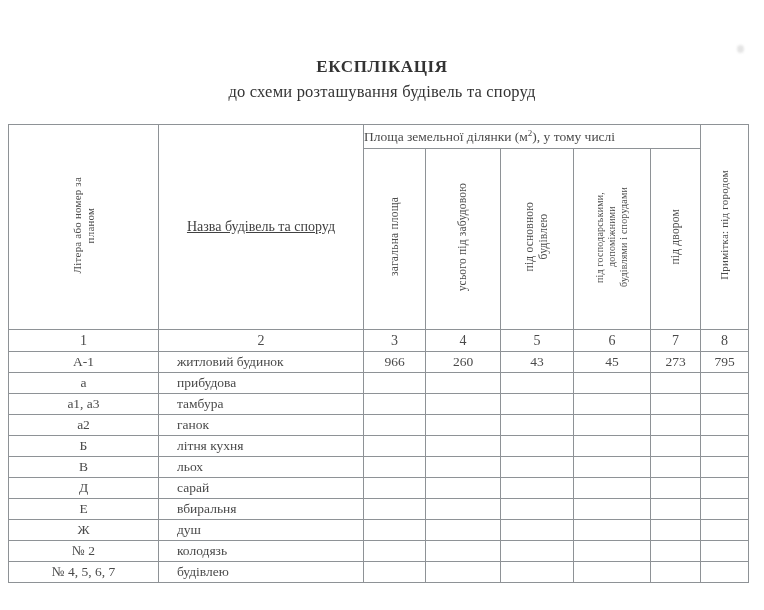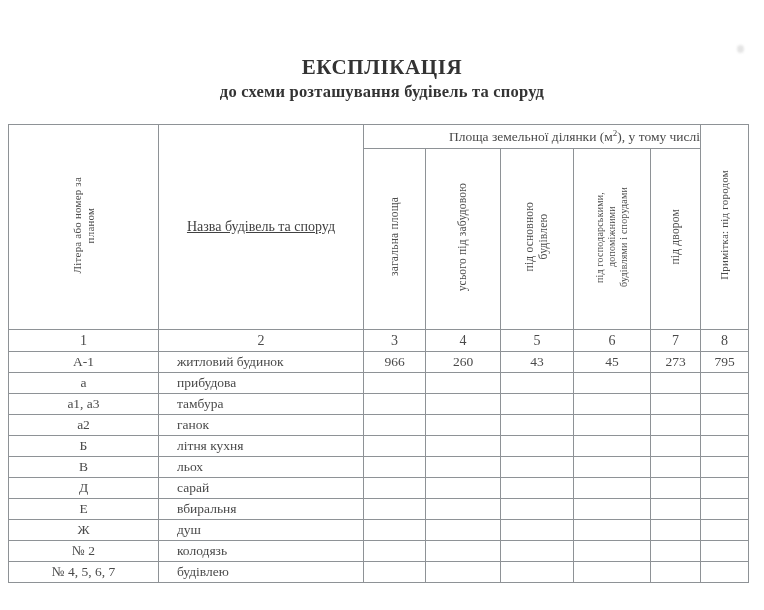--- a/index.html
+++ b/index.html
@@ -35,29 +35,29 @@
   }
   
   .title-block {
     position: absolute;
     left: 0;
     top: 55px;
     width: 764px;
     text-align: center;
   }
   .title-main {
-    font-size: 21px;
+    font-size: 17px;
     font-weight: bold;
     letter-spacing: .6px;
     color: #333333;
     line-height: 24px;
   }
   .title-sub {
     font-size: 16.5px;
-    font-weight: bold;
+    font-weight: normal;
     letter-spacing: .2px;
     color: #333333;
     line-height: 22px;
     margin-top: 2px;
   }
   
   .table-wrap {
     position: absolute;
     left: 8px;
     top: 124px;
@@ -81,21 +81,21 @@
   .c2 { width: 205px; }
   .c3 { width: 62px; }
   .c4 { width: 75px; }
   .c5 { width: 73px; }
   .c6 { width: 77px; }
   .c7 { width: 50px; }
   .c8 { width: 48px; }
 
   .hdr-span {
     height: 23px;
-    text-align: right;
+    text-align: left;
     font-size: 13.5px;
     color: #4a4a4a;
     white-space: nowrap;
   }
   .hdr-span sup {
     font-size: 9px;
     vertical-align: super;
   }
   .hdr-tall {
     height: 180px;

